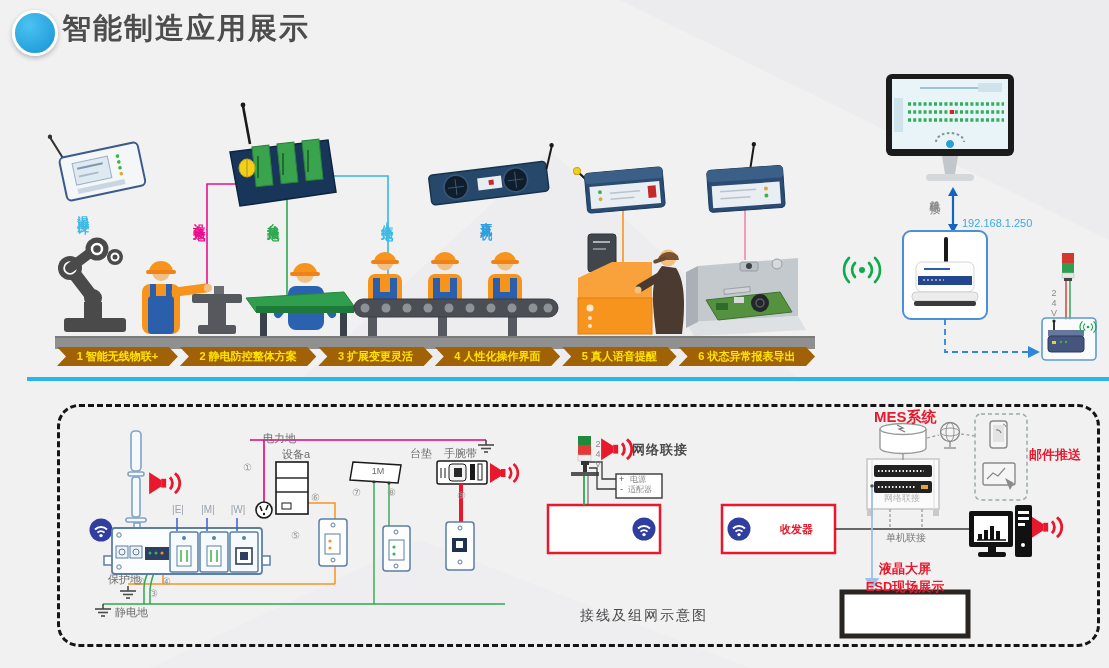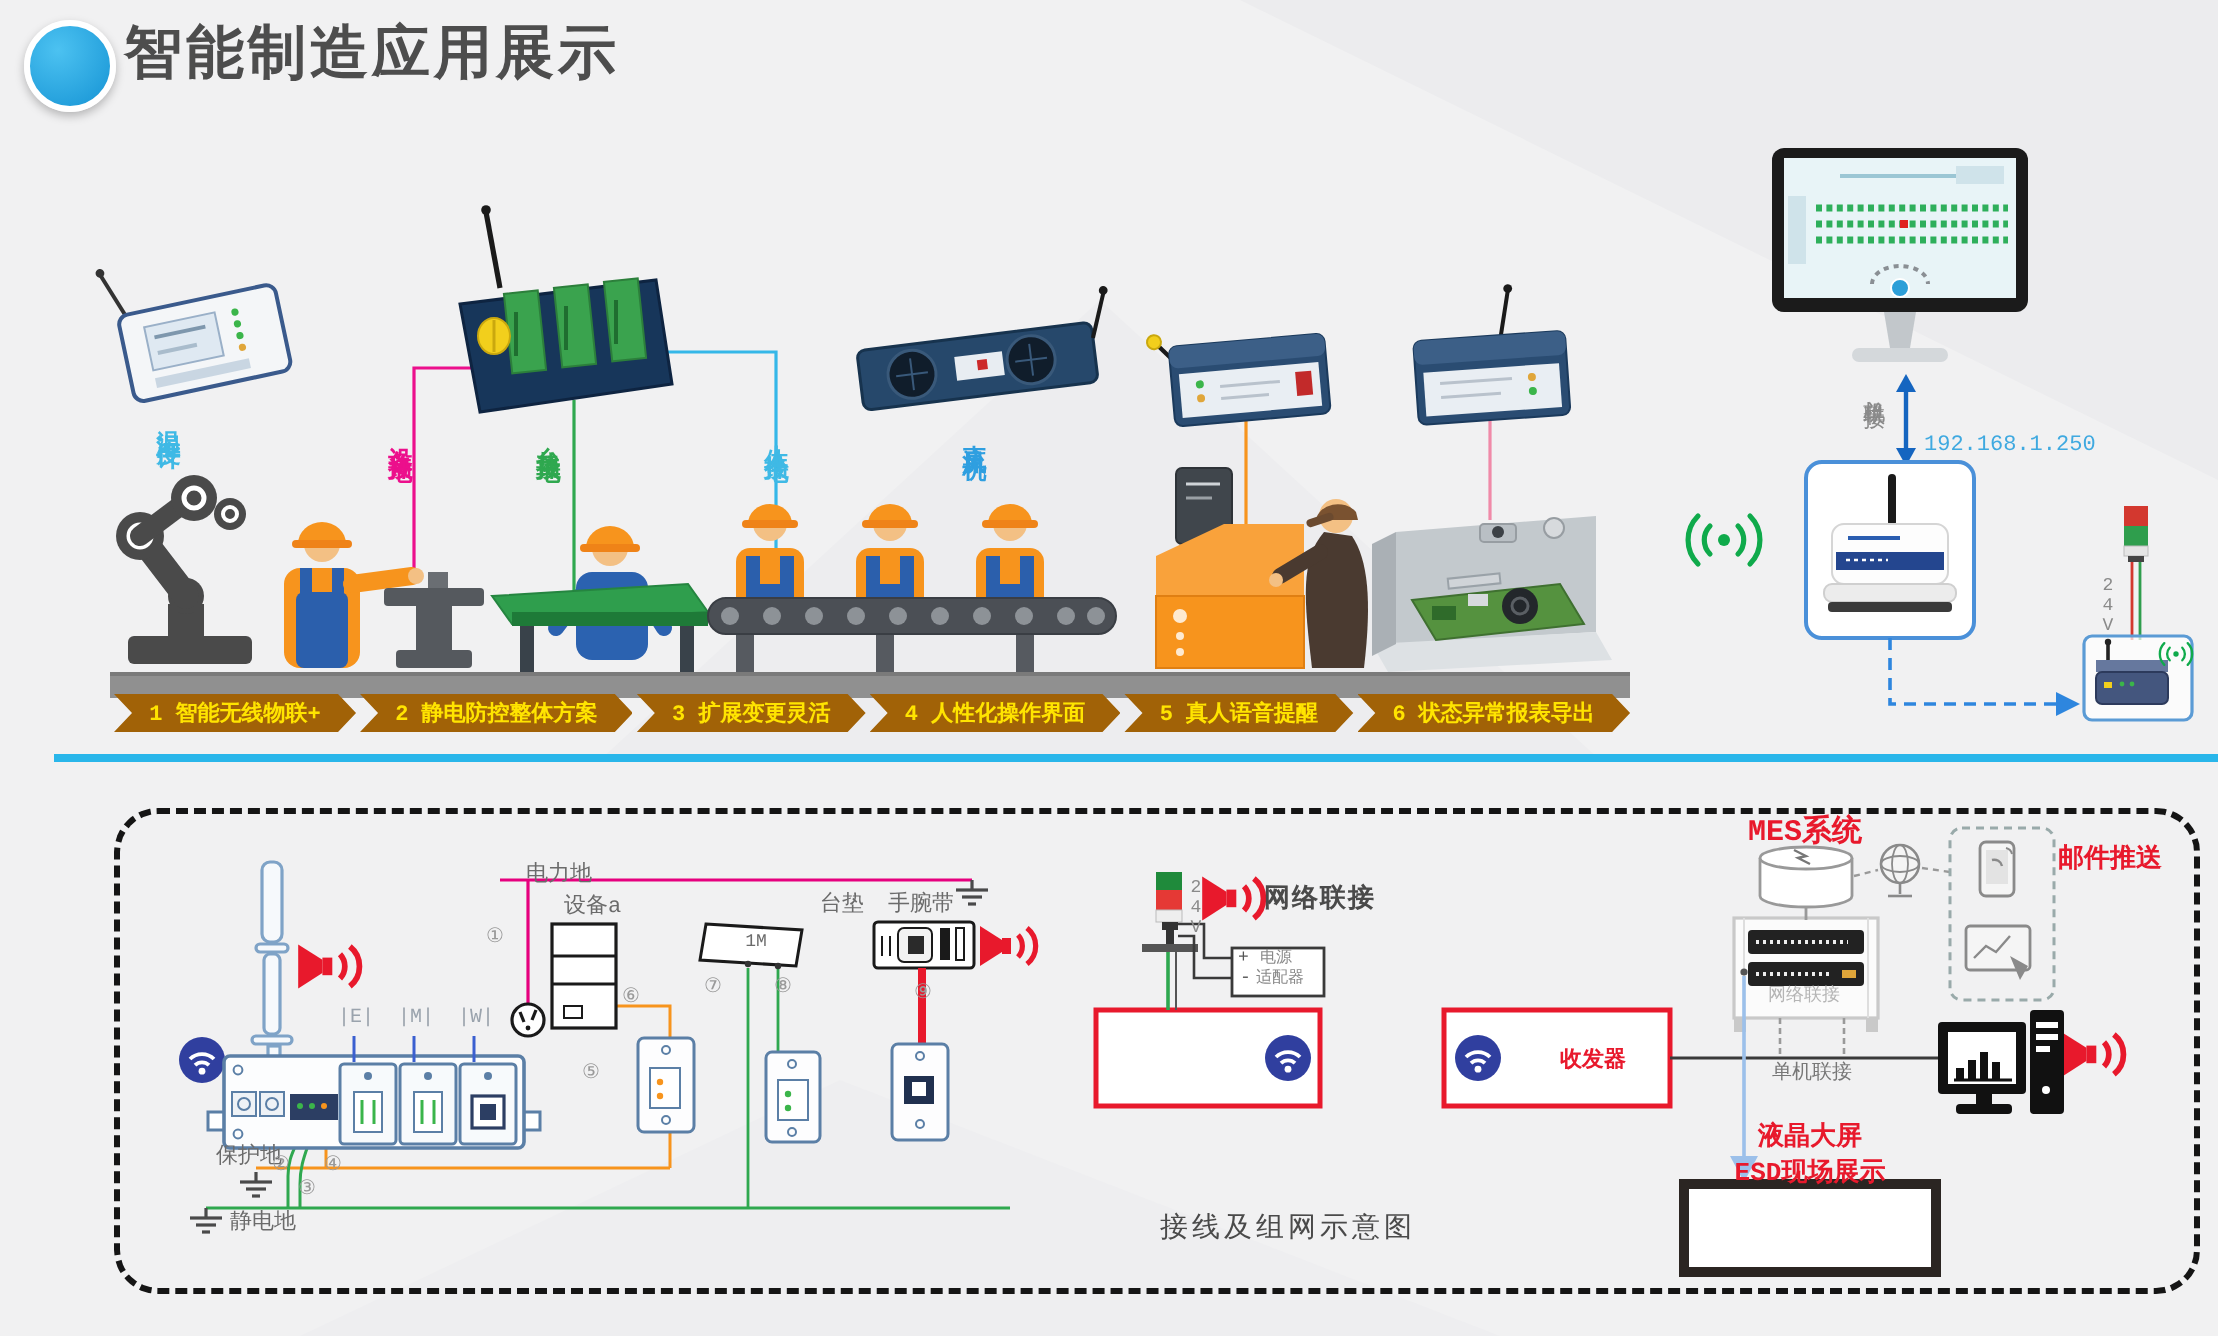--- a/index.html
+++ b/index.html
@@ -1,17 +1,17 @@
 <!DOCTYPE html>
 <html><head>
 <meta charset="utf-8">
 <style>
   html,body{margin:0;padding:0;background:#e8e8ea;}
   .page{position:relative;width:1109px;height:668px;overflow:hidden;background:#f1f1f2;
-        font-family:Liberation Mono, monospace;}
+        font-family:Liberation Sans, sans-serif;}
   .bgpoly{position:absolute;pointer-events:none;}
   .lbl{position:absolute;white-space:nowrap;color:#6b6b6b;line-height:1.1;}
   .v{writing-mode:vertical-rl;text-orientation:upright;letter-spacing:2px;font-weight:bold;}
   .title{font-size:29px;font-weight:bold;color:#4d4d4d;letter-spacing:2px;}
   .logo-dot{position:absolute;left:12px;top:10px;width:40px;height:40px;border-radius:50%;
       background:radial-gradient(circle at 35% 30%,#4cc2f1,#1593d4);
       border:3px solid #fff;box-shadow:0 2px 5px rgba(0,0,0,.25);}
   .floorbar{position:absolute;left:55px;top:336px;width:760px;height:11px;background:#909090;border-top:2px solid #7a7a7a;}
   .steps{position:absolute;left:57px;top:347px;width:758px;height:19px;display:flex;gap:2px;}
   .step{flex:1 1 auto;background:#a16207;color:#ffe400;font-size:11px;font-weight:bold;
@@ -591,21 +591,21 @@
   <div class="lbl" style="left:632px;top:443px;font-size:13px;font-weight:bold;color:#4a4a4a;letter-spacing:1px;">网络联接</div>
   <div class="lbl" style="left:619px;top:475px;font-size:9px;color:#555;">+</div>
   <div class="lbl" style="left:630px;top:476px;font-size:8px;color:#888;">电源</div>
   <div class="lbl" style="left:620px;top:485px;font-size:9px;color:#555;">-</div>
   <div class="lbl" style="left:628px;top:486px;font-size:8px;color:#888;">适配器</div>
 
   <div class="boxlabel redtxt" style="left:722px;top:505px;width:113px;height:48px;padding-left:36px;box-sizing:border-box;font-size:11px;">收发器</div>
   <div class="lbl" style="left:884px;top:494px;font-size:9px;color:#b5b5b5;">网络联接</div>
   <div class="lbl" style="left:886px;top:532px;font-size:10px;color:#777;">单机联接</div>
   <div class="lbl redtxt" style="left:874px;top:409px;font-size:15px;">MES系统</div>
-  <div class="lbl redtxt" style="left:1029px;top:423px;font-size:13px;">邮件推送</div>
+  <div class="lbl redtxt" style="left:1029px;top:448px;font-size:13px;">邮件推送</div>
 
   <div class="lcdbox-text">
     <span>液晶大屏</span>
     <span>ESD现场展示</span>
   </div>
 
   <div class="lbl" style="left:556px;top:608px;font-size:14px;color:#4a4a4a;letter-spacing:2px;margin-left:24px;">接线及组网示意图</div>
 
 </div>
 

